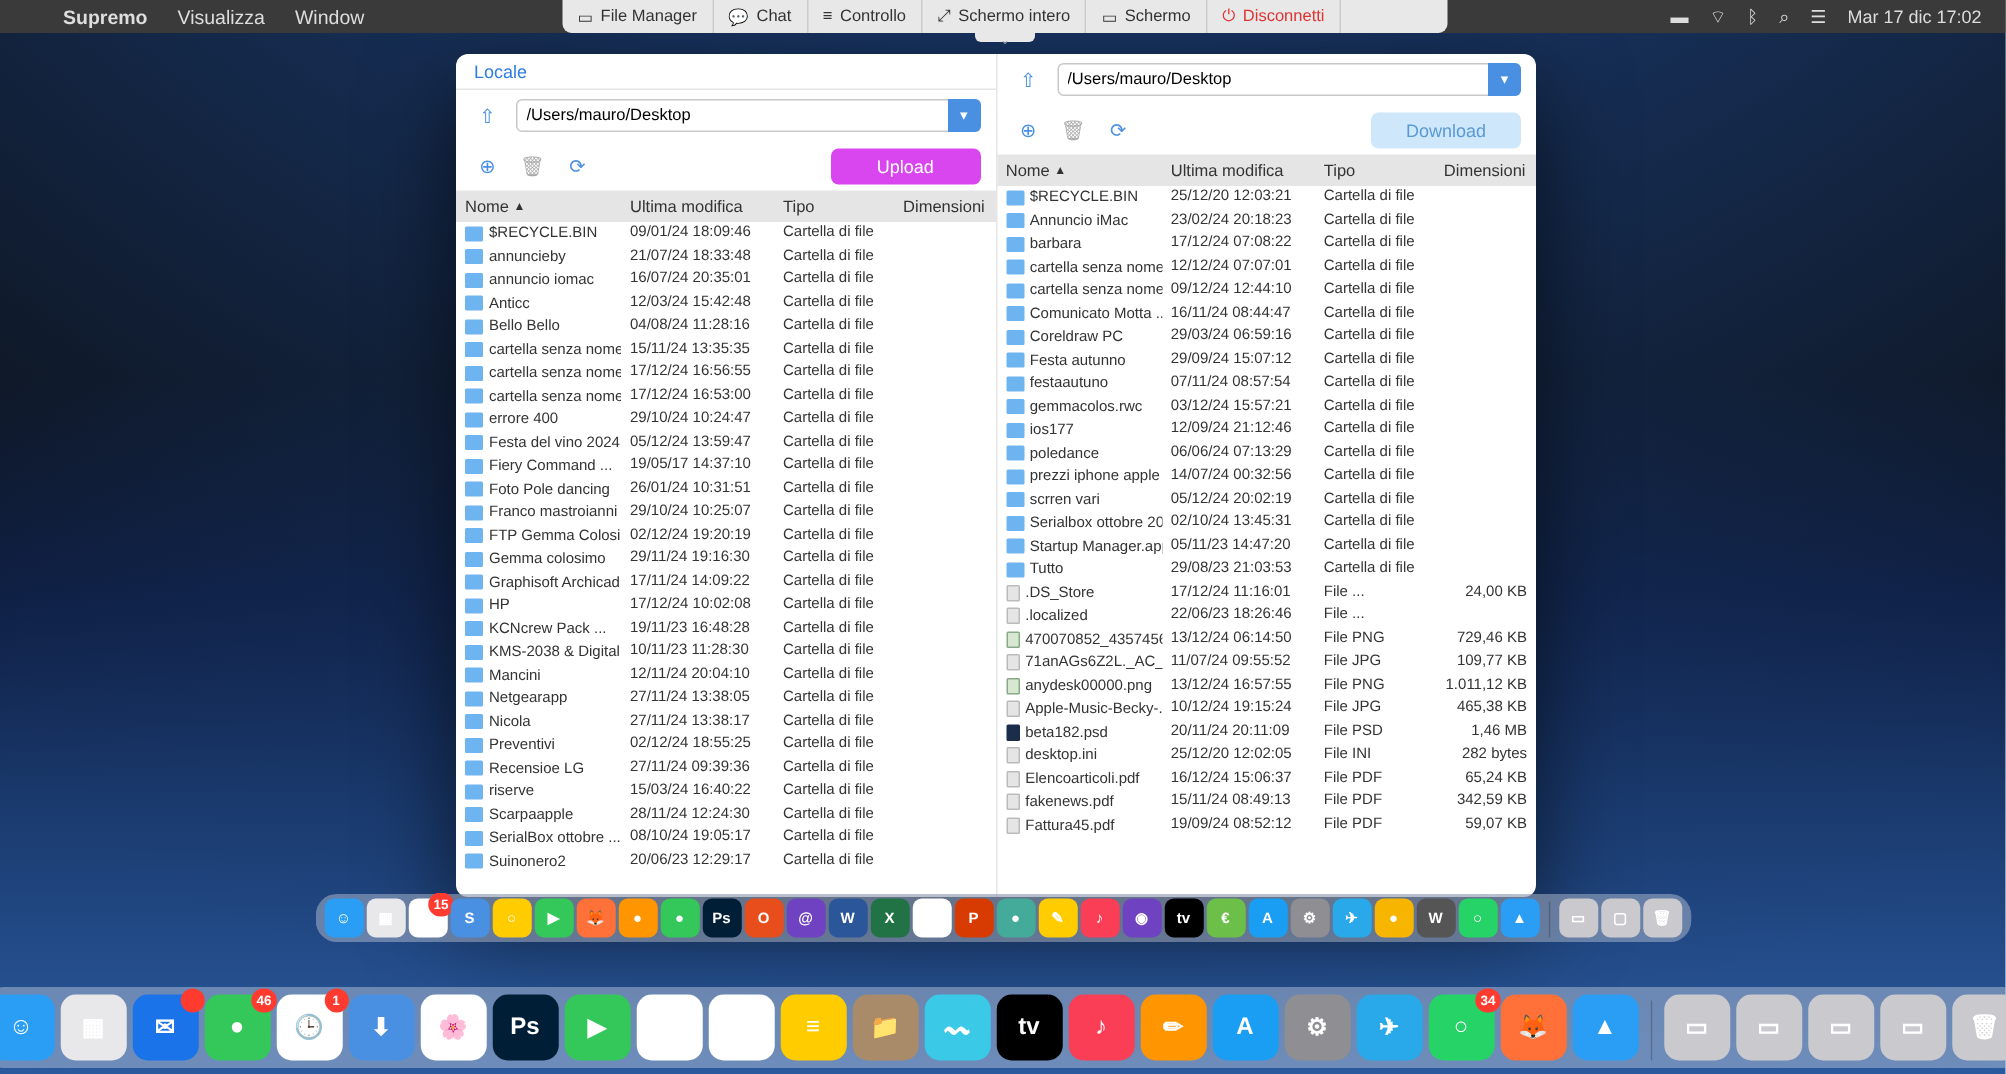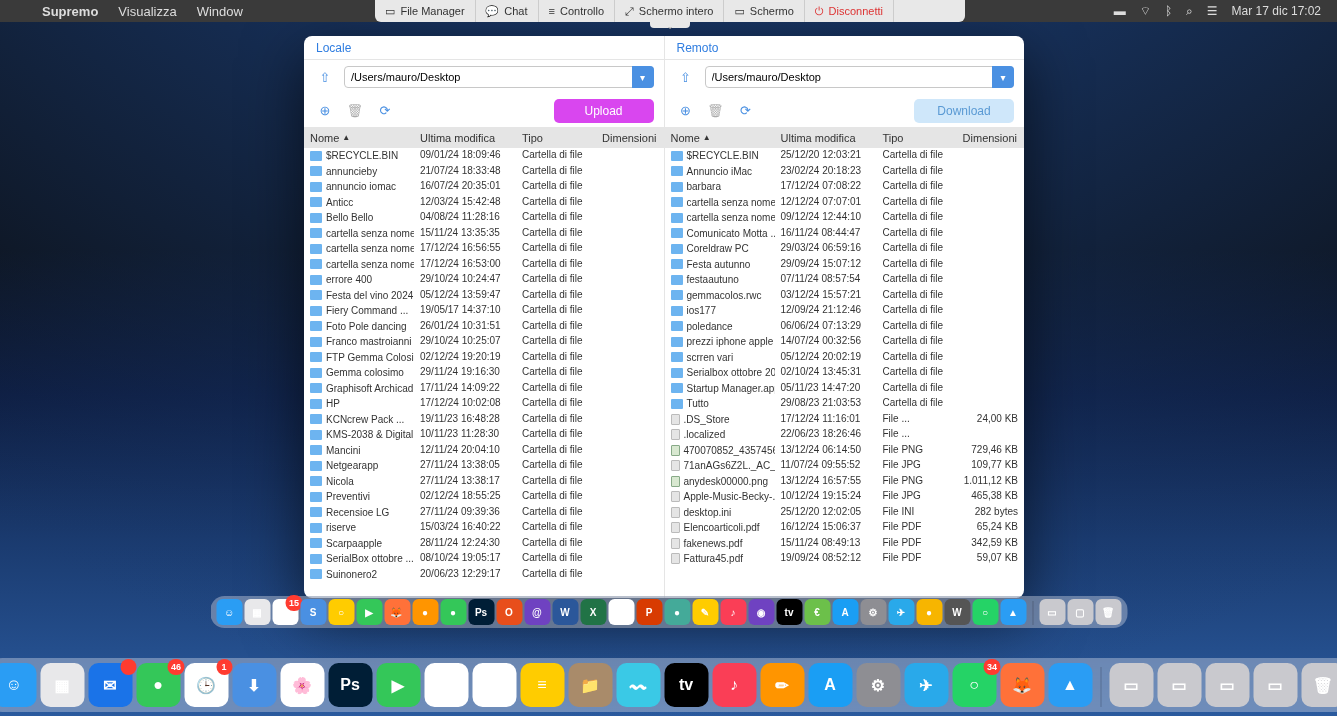--- a/index.html
+++ b/index.html
@@ -410,21 +410,20 @@
               <span class="fico fold"></span>
               <span>Suinonero2</span>
             </div>
             <div class="cell dt">20/06/23 12:29:17</div>
             <div class="cell tp">Cartella di file</div>
             <div class="cell sz"></div>
           </div>
         </div>
     </div>
     <div class="pane">
-      <div class="pane-tab">Remoto</div>
       <div class="pathbar">
         <span class="ico-btn">⇧</span>
         <input value="/Users/mauro/Desktop" style="">
         <span class="dd">▾</span>
       </div>
       <div class="actbar">
         <span class="ico-btn">⊕</span>
         <span class="ico-btn gray">🗑</span>
         <span class="ico-btn">⟳</span>
         <div class="spacer"></div>
@@ -639,20 +638,29 @@
             <div class="cell sz">1.011,12 KB</div>
           </div>
           <div class="row">
             <div class="cell nm">
               <span class="fico file"></span>
               <span>Apple-Music-Becky-...</span>
             </div>
             <div class="cell dt">10/12/24 19:15:24</div>
             <div class="cell tp">File JPG</div>
             <div class="cell sz">465,38 KB</div>
+          </div>
+          <div class="row">
+            <div class="cell nm">
+              <span class="fico fpsd"></span>
+              <span>beta182.psd</span>
+            </div>
+            <div class="cell dt">20/11/24 20:11:09</div>
+            <div class="cell tp">File PSD</div>
+            <div class="cell sz">1,46 MB</div>
           </div>
           <div class="row">
             <div class="cell nm">
               <span class="fico file"></span>
               <span>desktop.ini</span>
             </div>
             <div class="cell dt">25/12/20 12:02:05</div>
             <div class="cell tp">File INI</div>
             <div class="cell sz">282 bytes</div>
           </div>

